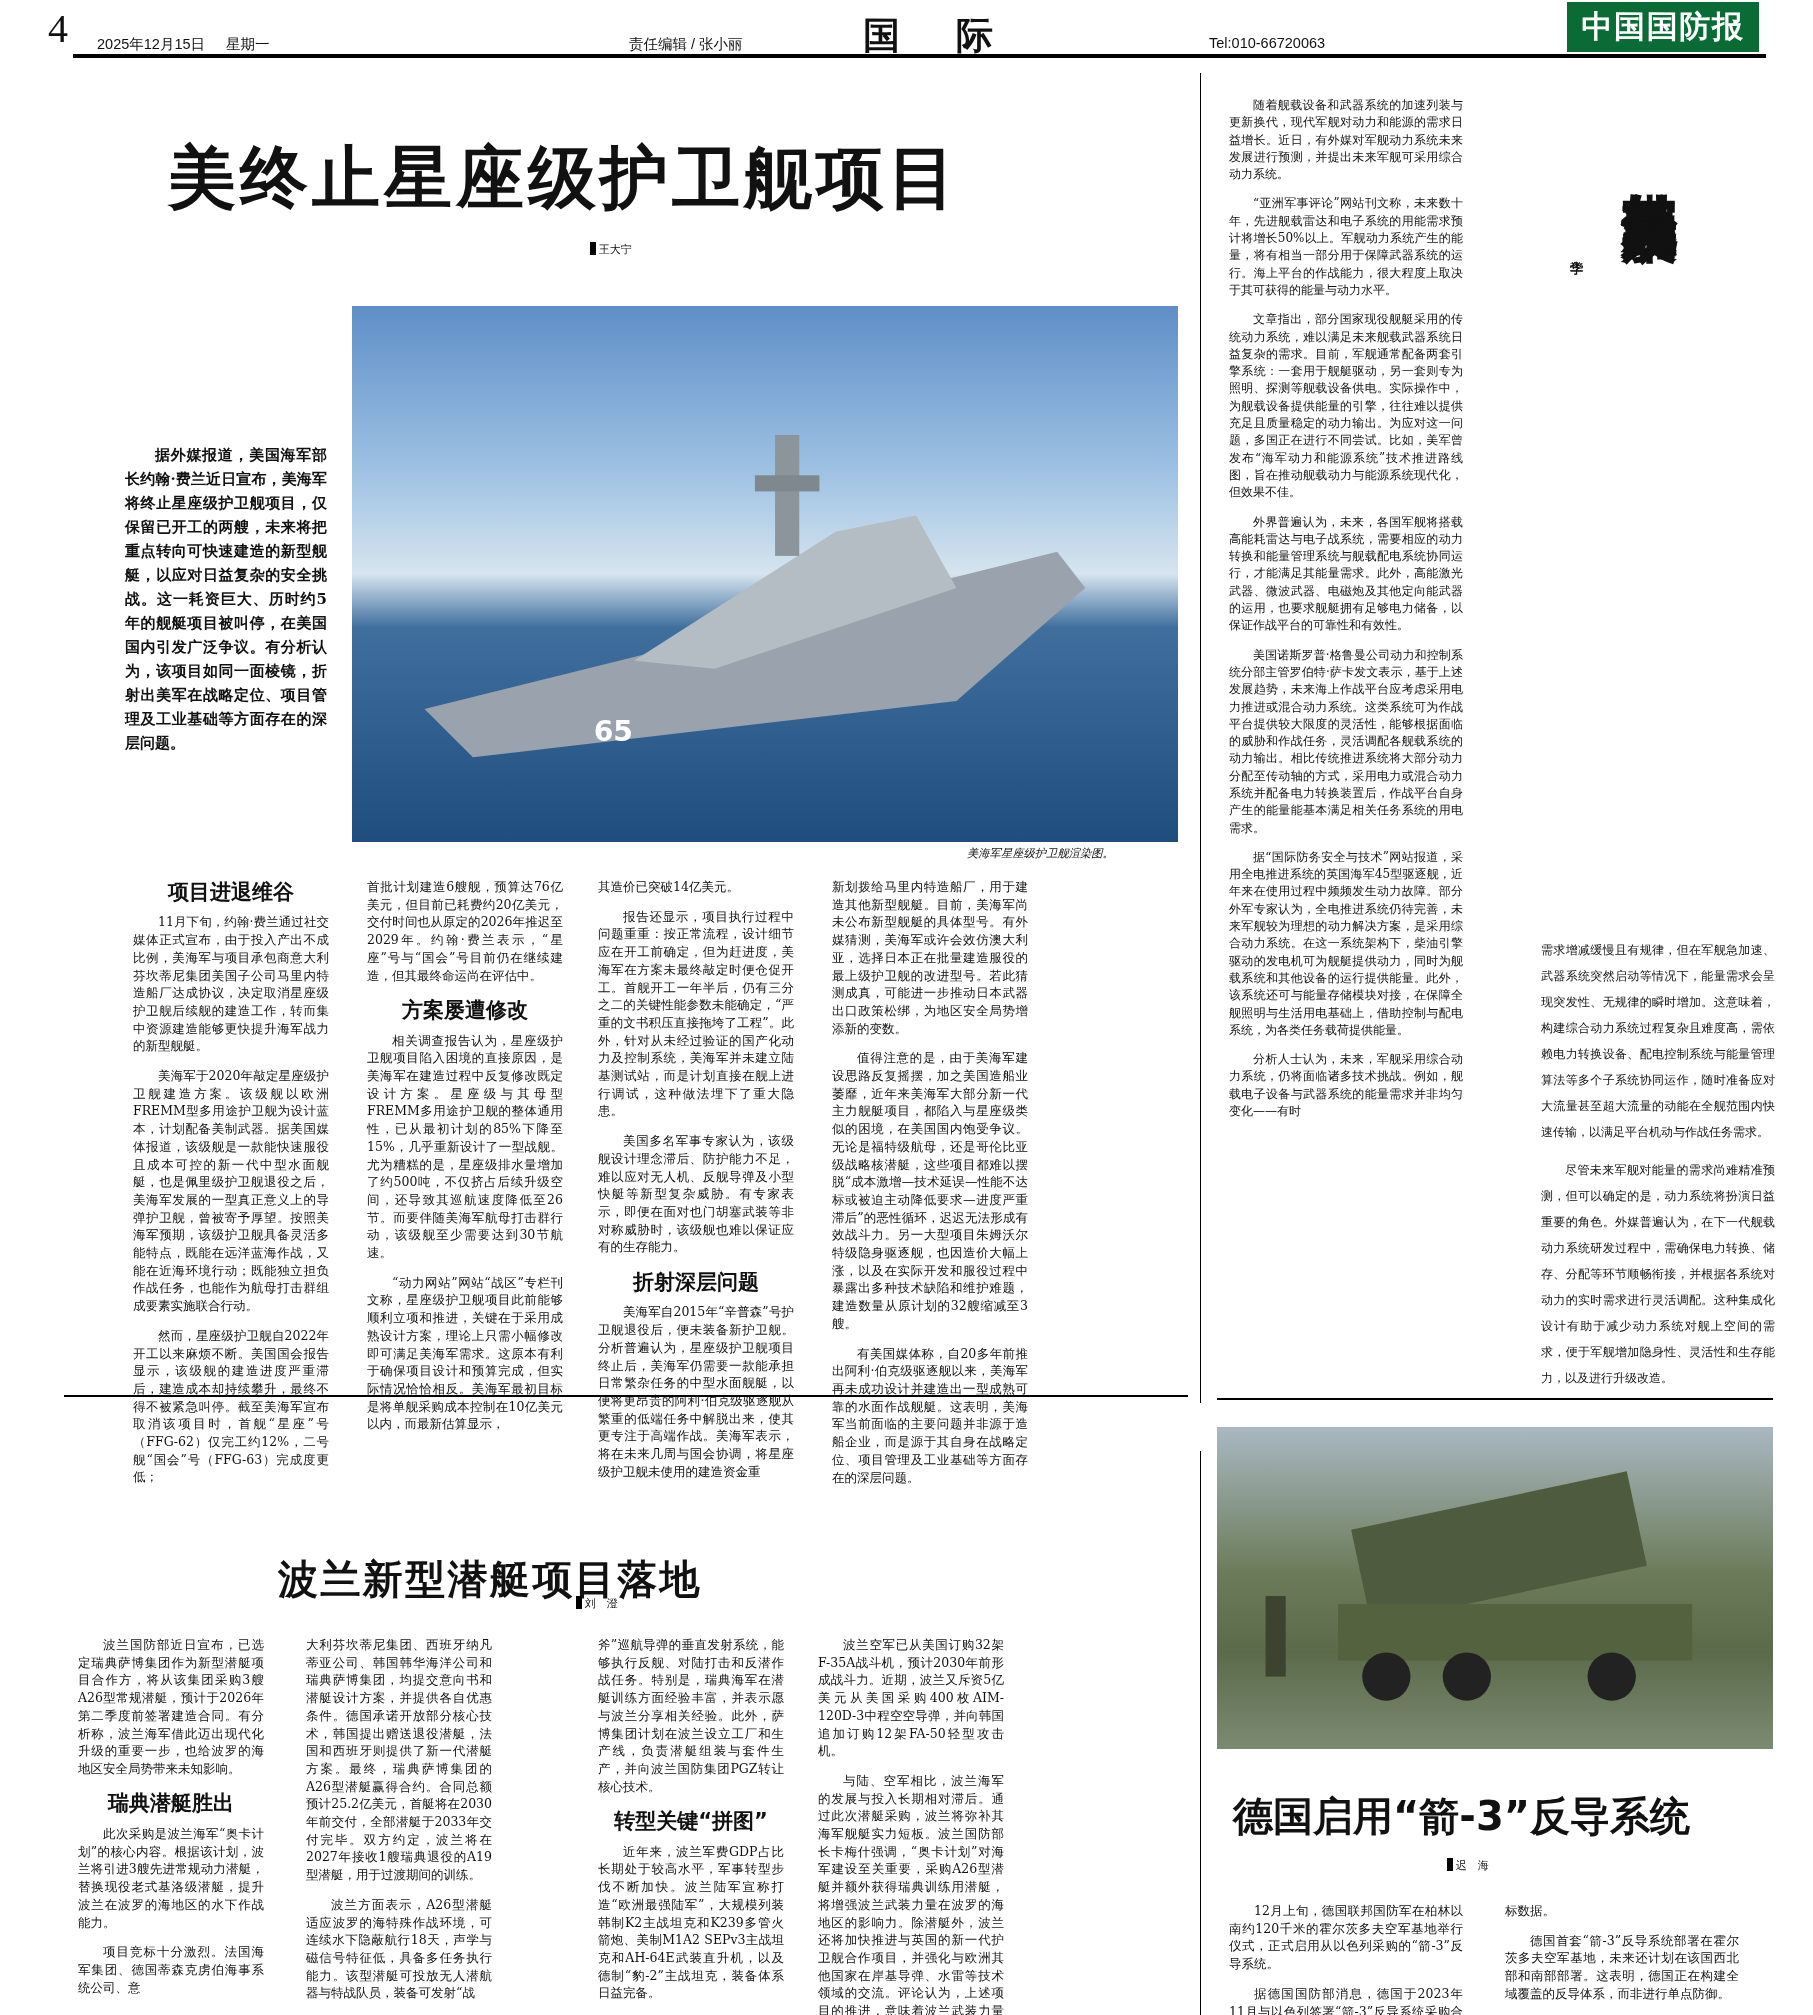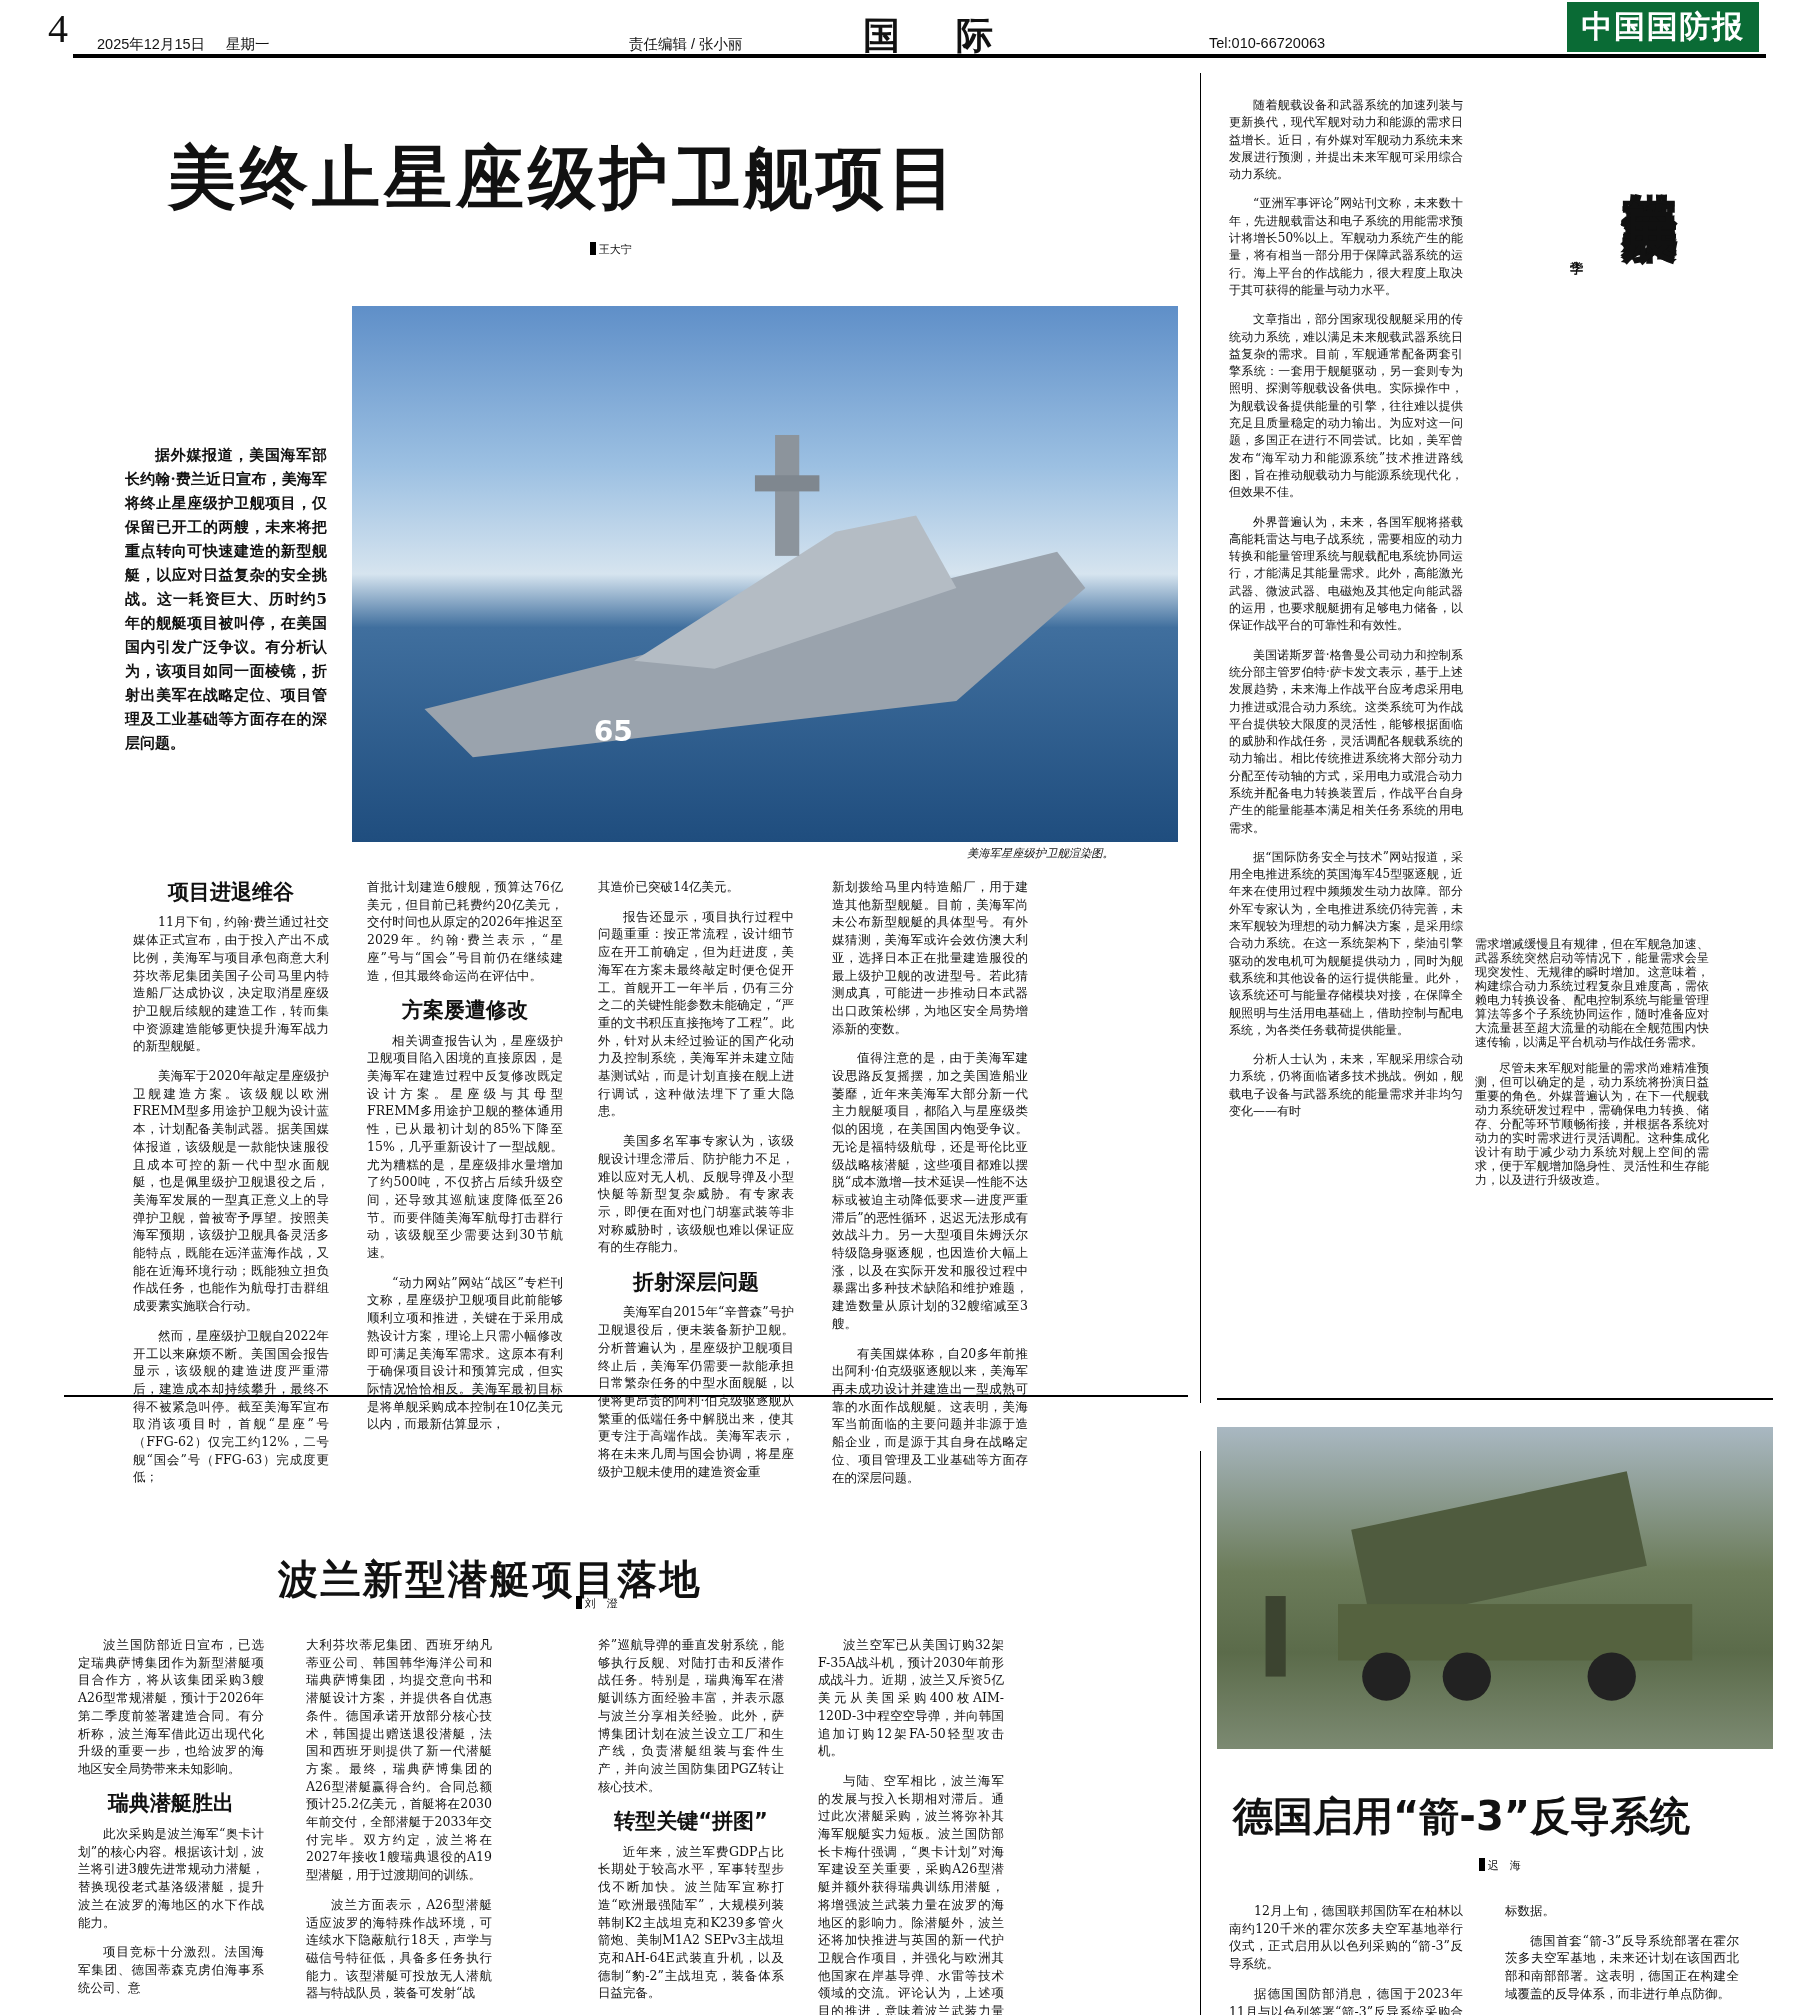--- a/index.html
+++ b/index.html
@@ -95,21 +95,21 @@
   <p>随着舰载设备和武器系统的加速列装与更新换代，现代军舰对动力和能源的需求日益增长。近日，有外媒对军舰动力系统未来发展进行预测，并提出未来军舰可采用综合动力系统。</p>
   <p>“亚洲军事评论”网站刊文称，未来数十年，先进舰载雷达和电子系统的用能需求预计将增长50%以上。军舰动力系统产生的能量，将有相当一部分用于保障武器系统的运行。海上平台的作战能力，很大程度上取决于其可获得的能量与动力水平。</p>
   <p>文章指出，部分国家现役舰艇采用的传统动力系统，难以满足未来舰载武器系统日益复杂的需求。目前，军舰通常配备两套引擎系统：一套用于舰艇驱动，另一套则专为照明、探测等舰载设备供电。实际操作中，为舰载设备提供能量的引擎，往往难以提供充足且质量稳定的动力输出。为应对这一问题，多国正在进行不同尝试。比如，美军曾发布“海军动力和能源系统”技术推进路线图，旨在推动舰载动力与能源系统现代化，但效果不佳。</p>
   <p>外界普遍认为，未来，各国军舰将搭载高能耗雷达与电子战系统，需要相应的动力转换和能量管理系统与舰载配电系统协同运行，才能满足其能量需求。此外，高能激光武器、微波武器、电磁炮及其他定向能武器的运用，也要求舰艇拥有足够电力储备，以保证作战平台的可靠性和有效性。</p>
   <p>美国诺斯罗普·格鲁曼公司动力和控制系统分部主管罗伯特·萨卡发文表示，基于上述发展趋势，未来海上作战平台应考虑采用电力推进或混合动力系统。这类系统可为作战平台提供较大限度的灵活性，能够根据面临的威胁和作战任务，灵活调配各舰载系统的动力输出。相比传统推进系统将大部分动力分配至传动轴的方式，采用电力或混合动力系统并配备电力转换装置后，作战平台自身产生的能量能基本满足相关任务系统的用电需求。</p>
   <p>据“国际防务安全与技术”网站报道，采用全电推进系统的英国海军45型驱逐舰，近年来在使用过程中频频发生动力故障。部分外军专家认为，全电推进系统仍待完善，未来军舰较为理想的动力解决方案，是采用综合动力系统。在这一系统架构下，柴油引擎驱动的发电机可为舰艇提供动力，同时为舰载系统和其他设备的运行提供能量。此外，该系统还可与能量存储模块对接，在保障全舰照明与生活用电基础上，借助控制与配电系统，为各类任务载荷提供能量。</p>
   <p>分析人士认为，未来，军舰采用综合动力系统，仍将面临诸多技术挑战。例如，舰载电子设备与武器系统的能量需求并非均匀变化——有时</p>
 </div>
 <div class="abs vtitle" style="left:1612px;top:149px;height:766px;">外媒关注军舰动力未来发展</div>
 <div class="abs vbyline" style="left:1568px;top:250px;">李学华</div>
-<div class="col" style="left:1463px;top:925px;width:258px;font-size:12px;line-height:14px;">
+<div class="col" style="left:1529px;top:925px;width:258px;font-size:12px;line-height:26px;">
   <p style="text-indent:0">需求增减缓慢且有规律，但在军舰急加速、武器系统突然启动等情况下，能量需求会呈现突发性、无规律的瞬时增加。这意味着，构建综合动力系统过程复杂且难度高，需依赖电力转换设备、配电控制系统与能量管理算法等多个子系统协同运作，随时准备应对大流量甚至超大流量的动能在全舰范围内快速传输，以满足平台机动与作战任务需求。</p>
   <p>尽管未来军舰对能量的需求尚难精准预测，但可以确定的是，动力系统将扮演日益重要的角色。外媒普遍认为，在下一代舰载动力系统研发过程中，需确保电力转换、储存、分配等环节顺畅衔接，并根据各系统对动力的实时需求进行灵活调配。这种集成化设计有助于减少动力系统对舰上空间的需求，便于军舰增加隐身性、灵活性和生存能力，以及进行升级改造。</p>
 </div>
 <div class="abs hrule" style="left:1217px;top:1398px;width:556px;height:1.6px;"></div>
 
 <div class="abs h-main" style="left:278px;top:1552px;font-size:40px;letter-spacing:2.4px;">波兰新型潜艇项目落地</div>
 <div class="abs byline" style="left:576px;top:1596px;">刘　澄</div>
 
 <div class="col" style="left:66px;top:1624px;width:210px;">
   <p>波兰国防部近日宣布，已选定瑞典萨博集团作为新型潜艇项目合作方，将从该集团采购3艘A26型常规潜艇，预计于2026年第二季度前签署建造合同。有分析称，波兰海军借此迈出现代化升级的重要一步，也给波罗的海地区安全局势带来未知影响。</p>
@@ -140,21 +140,21 @@
   <svg width="556" height="322" viewBox="0 0 1380 800">
     <rect x="350" y="180" width="700" height="240" fill="#4f5b3e" transform="rotate(-12 700 300)"></rect>
     <rect x="300" y="440" width="880" height="140" fill="#55623f"></rect>
     <circle cx="420" cy="620" r="60" fill="#222"></circle>
     <circle cx="620" cy="620" r="60" fill="#222"></circle>
     <circle cx="980" cy="620" r="60" fill="#222"></circle>
     <rect x="120" y="420" width="50" height="200" fill="#3c4430"></rect>
   </svg>
 </div>
 <div class="abs h-main" style="left:1233px;top:1789px;font-size:40px;">德国启用“箭-3”反导系统</div>
-<div class="abs byline" style="left:1447px;top:1858px;margin-left:32px;">迟　海</div>
+<div class="abs byline" style="left:1447px;top:1858px;">迟　海</div>
 
 <div class="col" style="left:1217px;top:1890px;width:258px;font-size:12.5px;line-height:17.7px;">
   <p>12月上旬，德国联邦国防军在柏林以南约120千米的霍尔茨多夫空军基地举行仪式，正式启用从以色列采购的“箭-3”反导系统。</p>
   <p>据德国国防部消息，德国于2023年11月与以色列签署“箭-3”反导系统采购合同，涵盖发射装置、弹药和雷达系统，总价值约40亿欧元（约合47亿美元）。</p>
   <p>德国国防部长皮斯托里乌斯表示，启用该系统，使德国首次具备针对远程弹道导弹的早期预警能力，并称这一战略能力在欧洲伙伴中独一无二，有助于巩固德国在欧洲的地位。</p>
 
 </div>
 <div class="col" style="left:1493px;top:1890px;width:258px;font-size:12.5px;line-height:17.7px;">
   <p style="text-indent:0">标数据。</p>
   <p>德国首套“箭-3”反导系统部署在霍尔茨多夫空军基地，未来还计划在该国西北部和南部部署。这表明，德国正在构建全域覆盖的反导体系，而非进行单点防御。</p>

